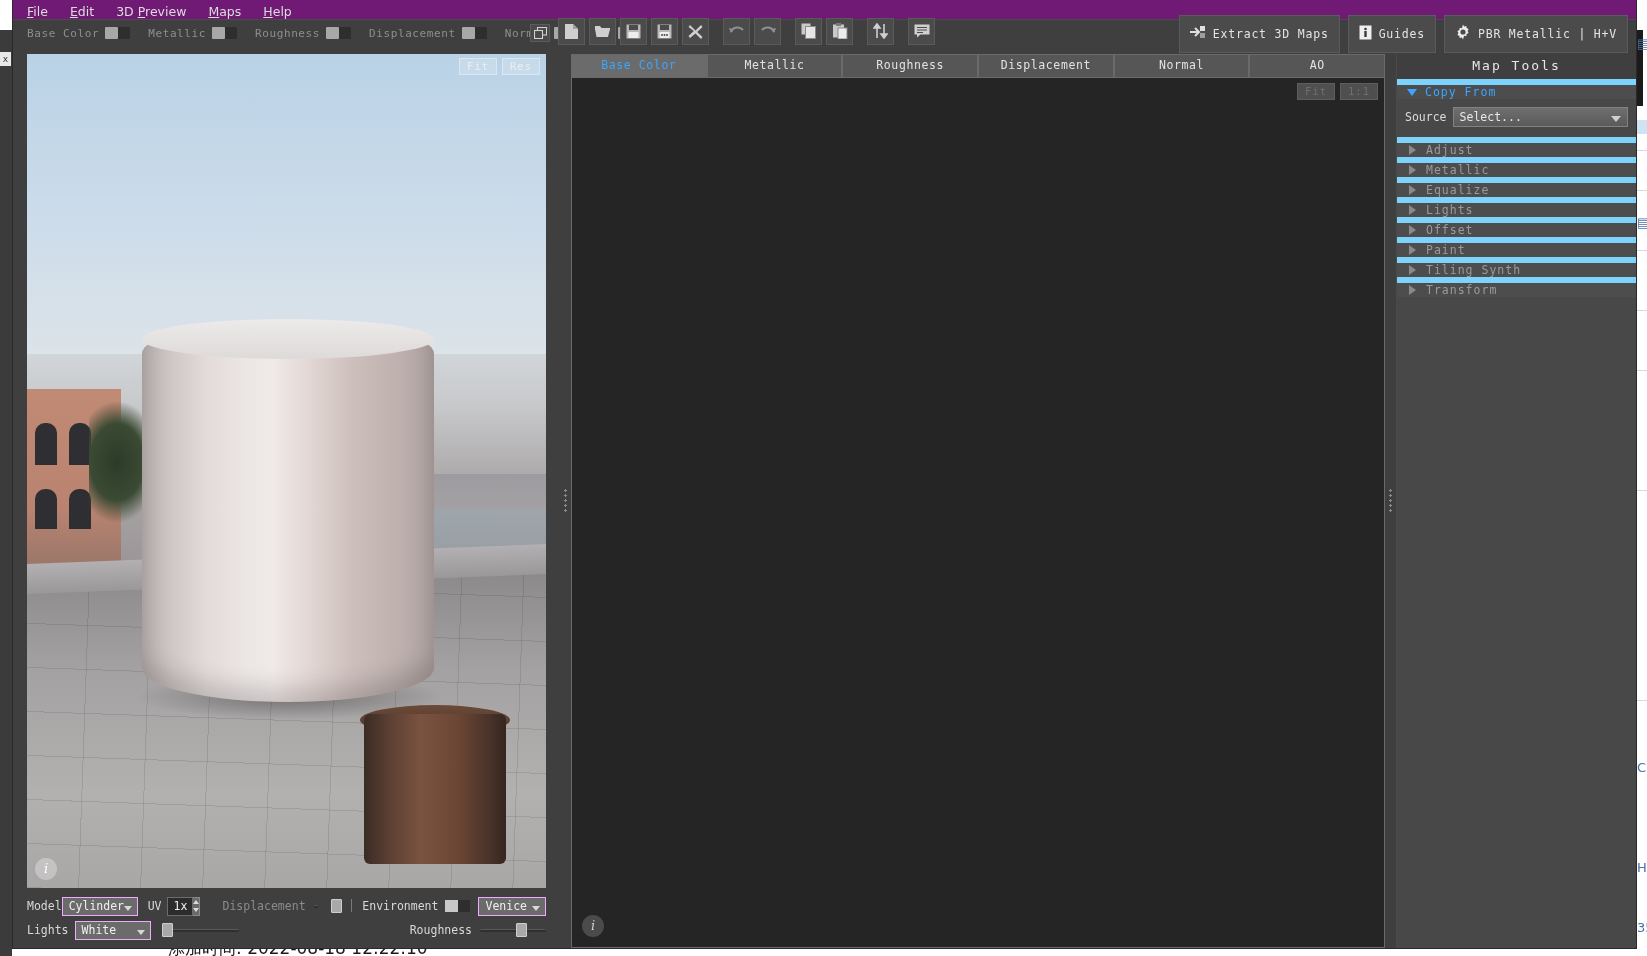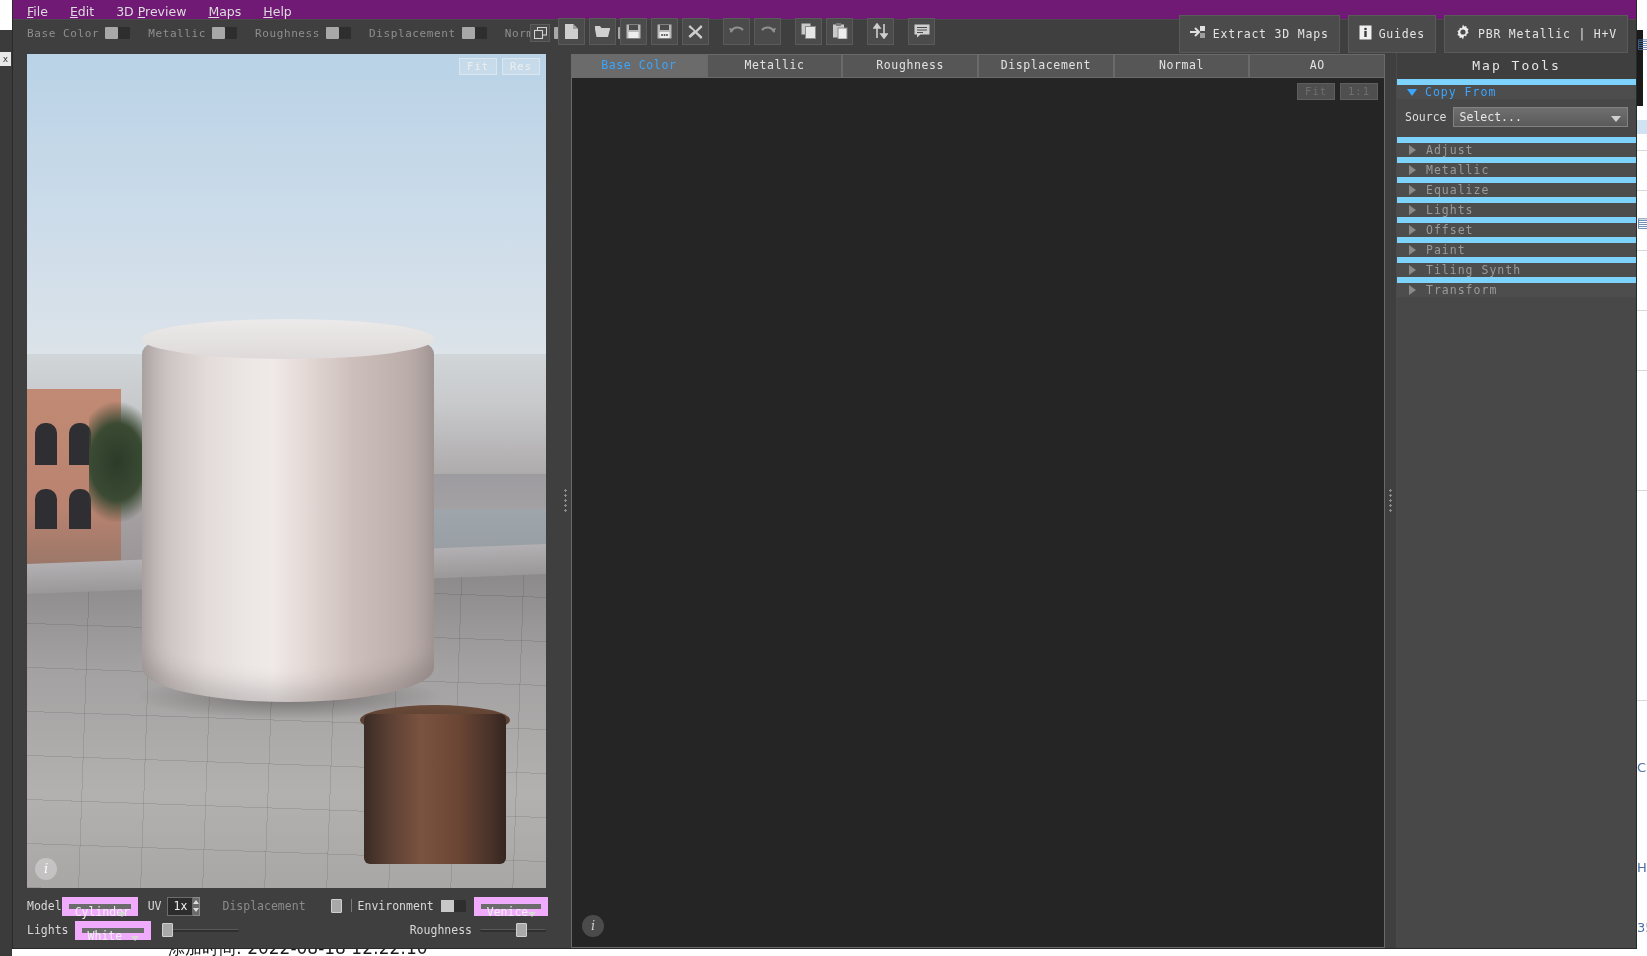--- a/index.html
+++ b/index.html
@@ -242,21 +242,21 @@
   .ctrl-rows { padding: 6px 14px 6px 14px; }
   .ctrl-row {
     display: flex; align-items: center; height: 24px; gap: 0;
   }
   .ctrl-lab {
     font-size: 11.5px; color: #d8d8d8; white-space: nowrap;
   }
   .ctrl-lab.dim { color: #8b8b8b; }
   .sel {
     height: 19px; background: #6b6b6b;
-    border: 7px solid #f0abfc; color: #f0f0f0;
+    border: 1px solid #f0abfc; color: #f0f0f0;
     font-size: 11.5px; line-height: 17px;
     padding: 0 18px 0 6px; position: relative;
     white-space: nowrap;
   }
   .sel::after {
     content: ""; position: absolute; right: 5px; top: 8px;
     border-left: 4px solid transparent; border-right: 4px solid transparent;
     border-top: 5px solid #d8d8d8;
   }
   .spin {

